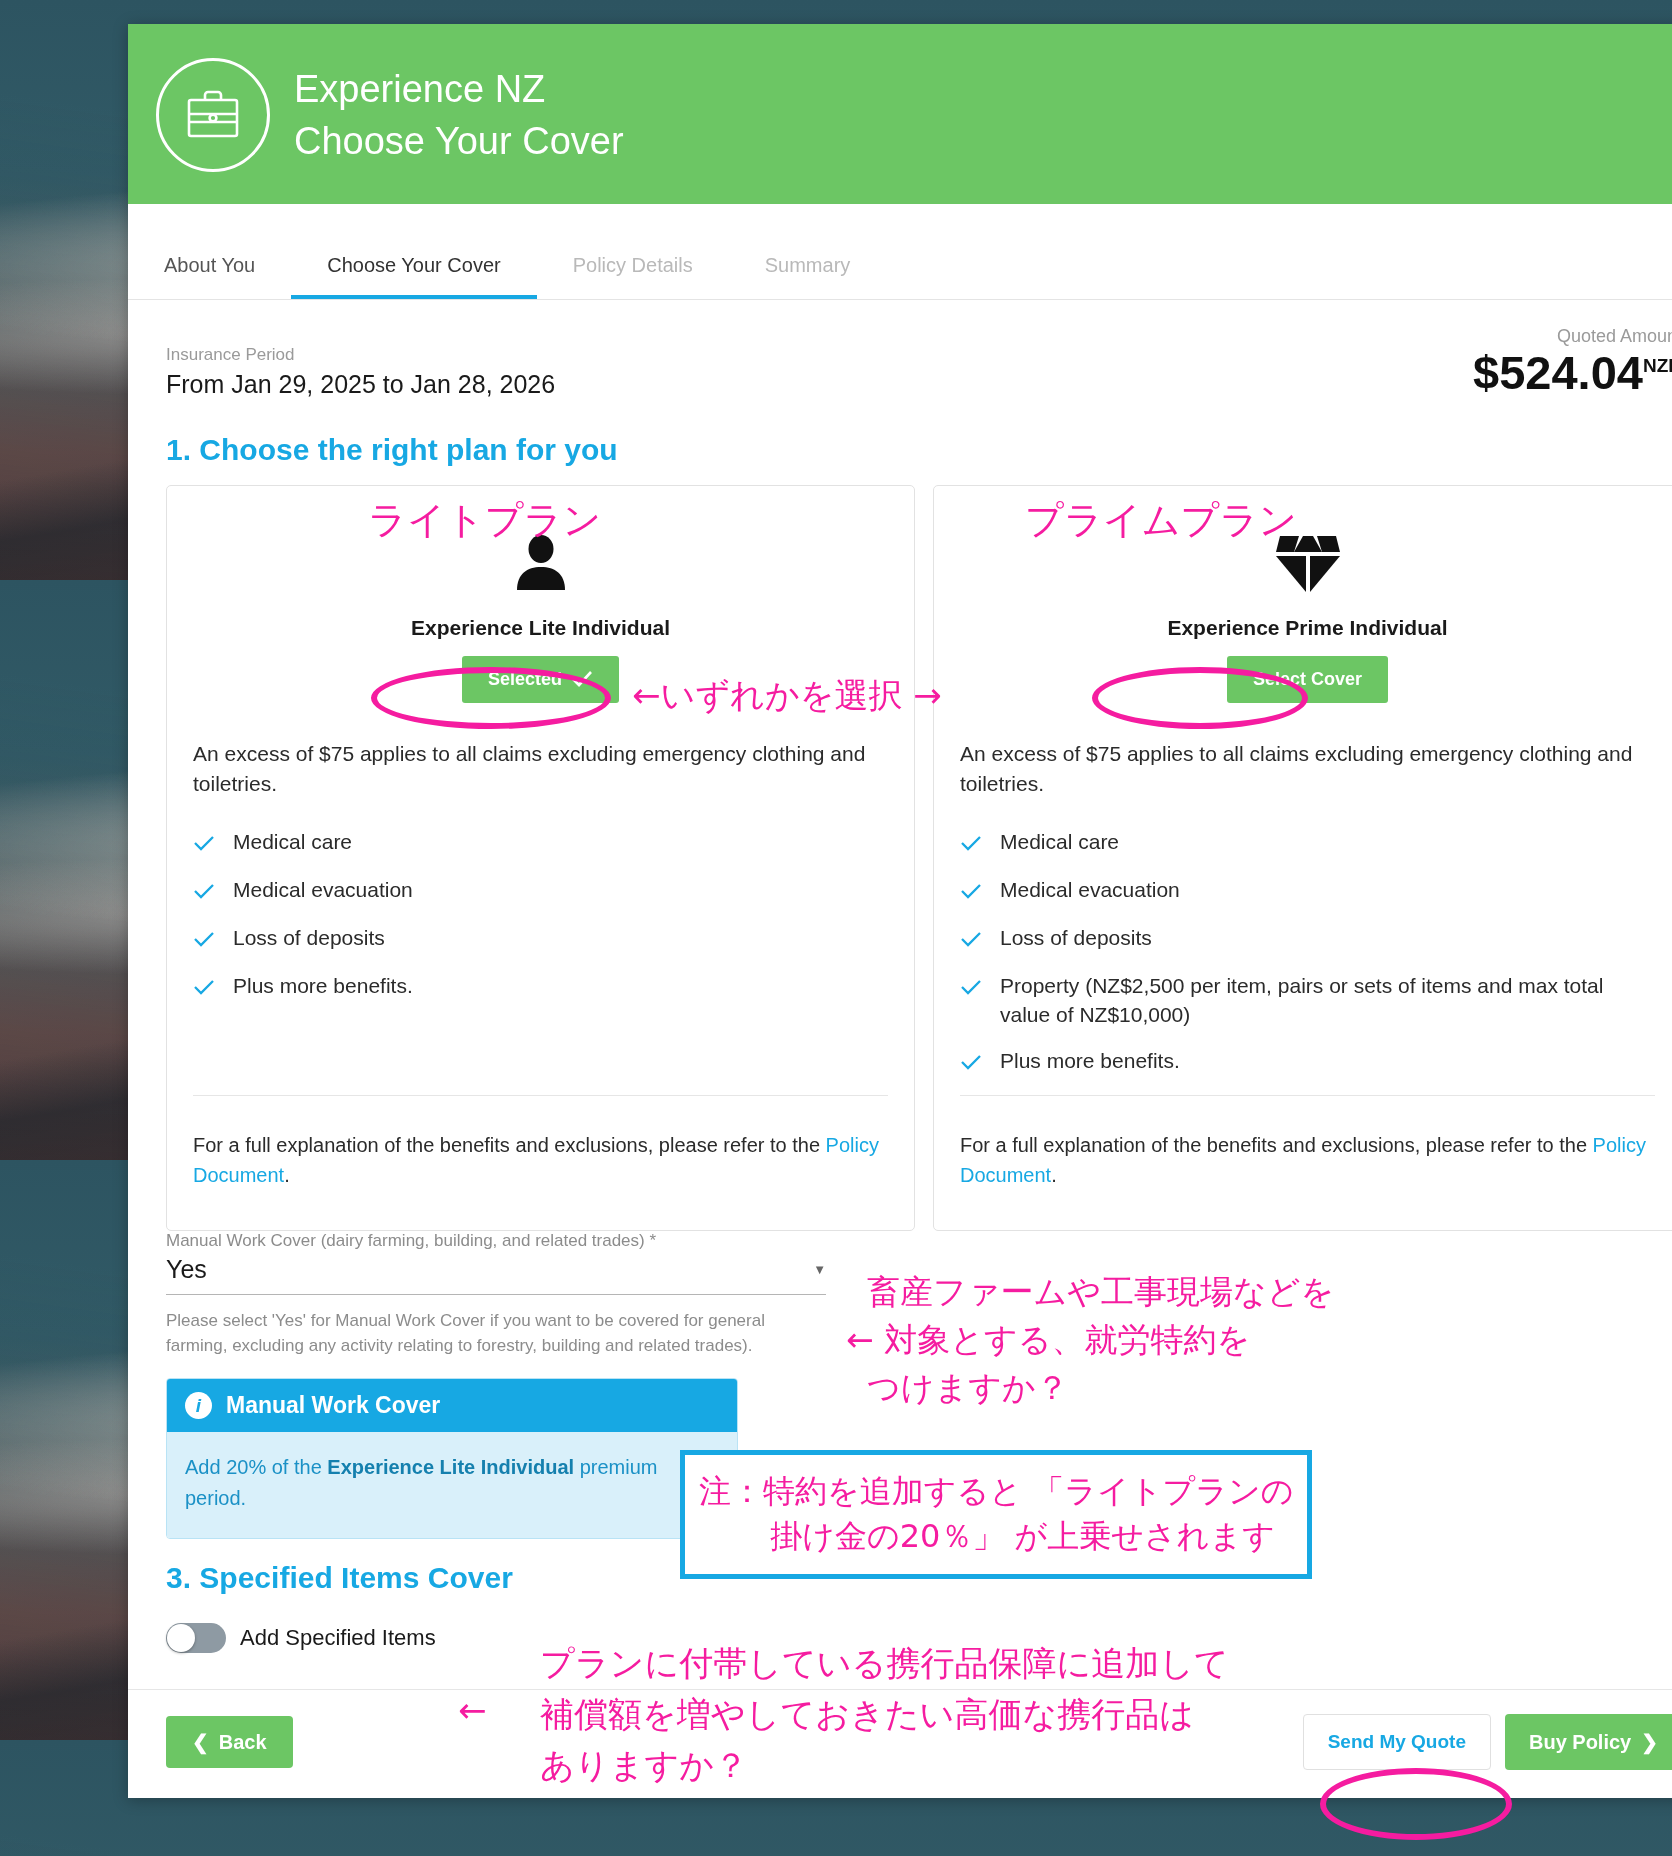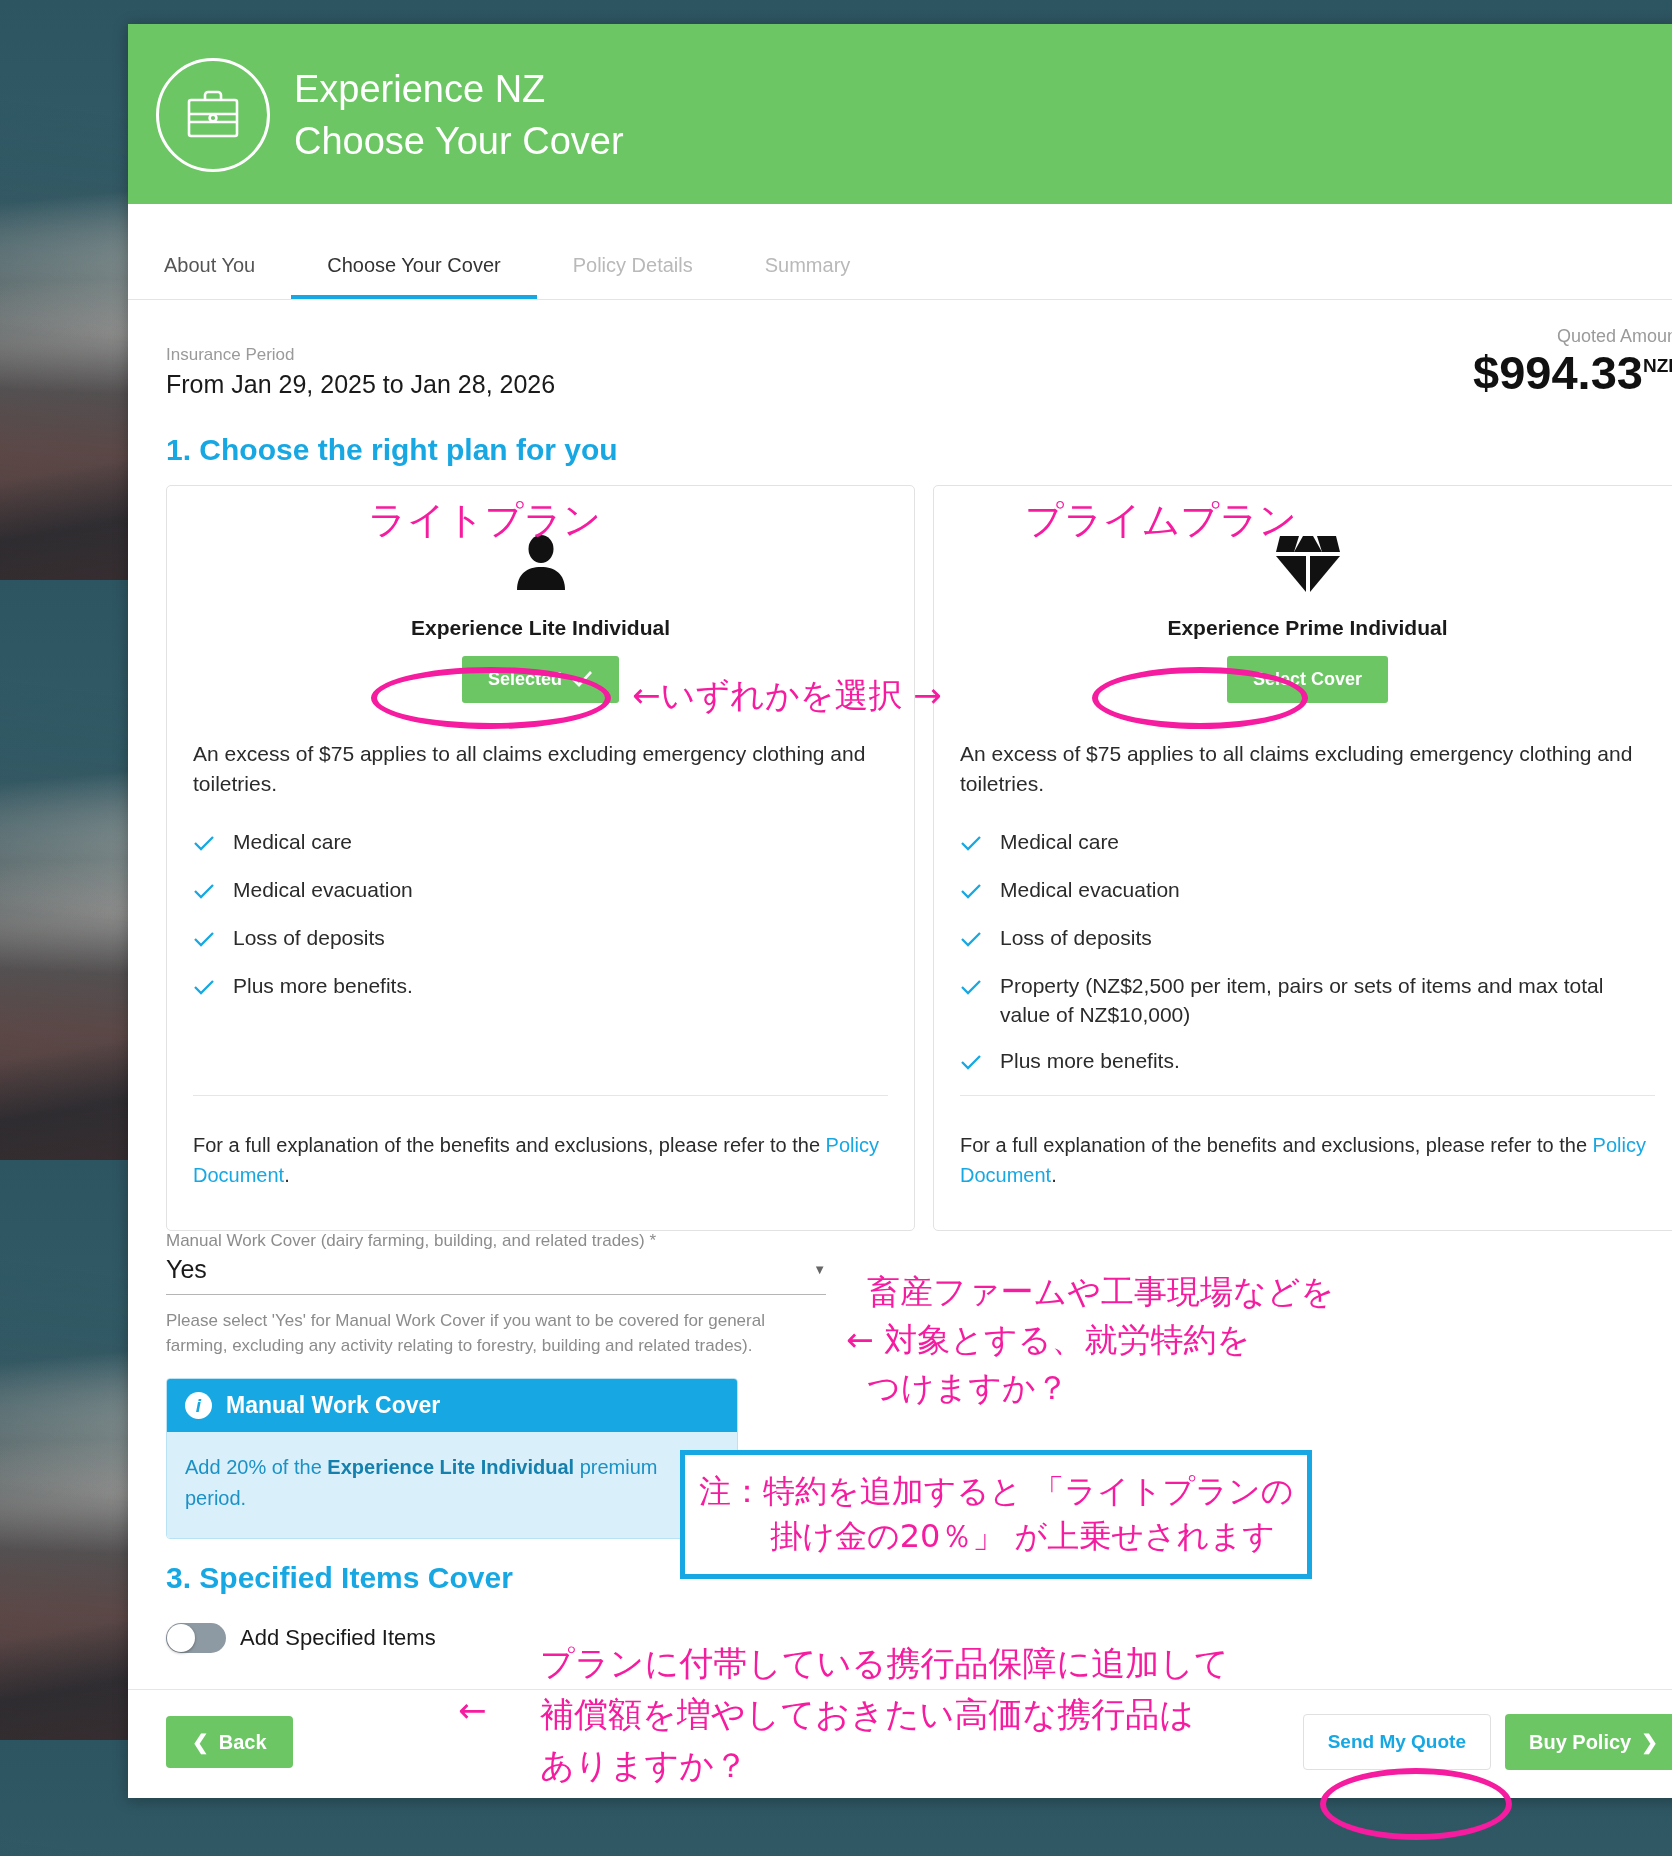--- a/index.html
+++ b/index.html
@@ -289,21 +289,21 @@
     <div class="tab disabled">Summary</div>
   </div>
 
   <div class="quote-row">
     <div>
       <div class="period-label">Insurance Period</div>
       <div class="period-value">From Jan 29, 2025 to Jan 28, 2026</div>
     </div>
     <div>
       <div class="quote-label">Quoted Amount</div>
-      <div class="quote-amount"><span>$994.33</span><sup>NZD</sup></div>
+      <div class="quote-amount"><span>$524.04</span><sup>NZD</sup></div>
     </div>
   </div>
 
   <div class="section-title">1. Choose the right plan for you</div>
 
   <div class="plans">
 
     <div class="plan-card">
       <div class="plan-icon">
         <svg width="66" height="66" viewBox="0 0 66 66" fill="#111">

